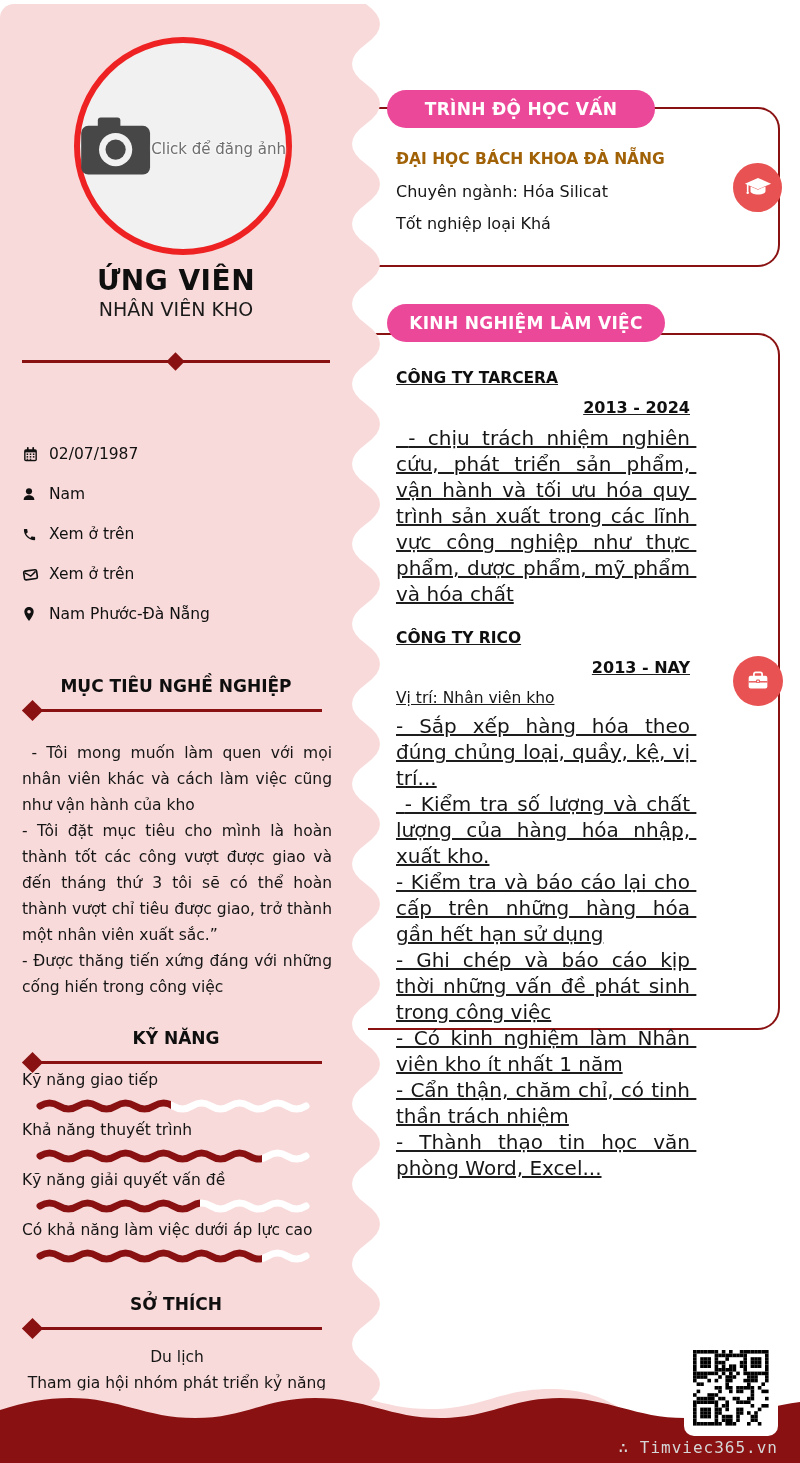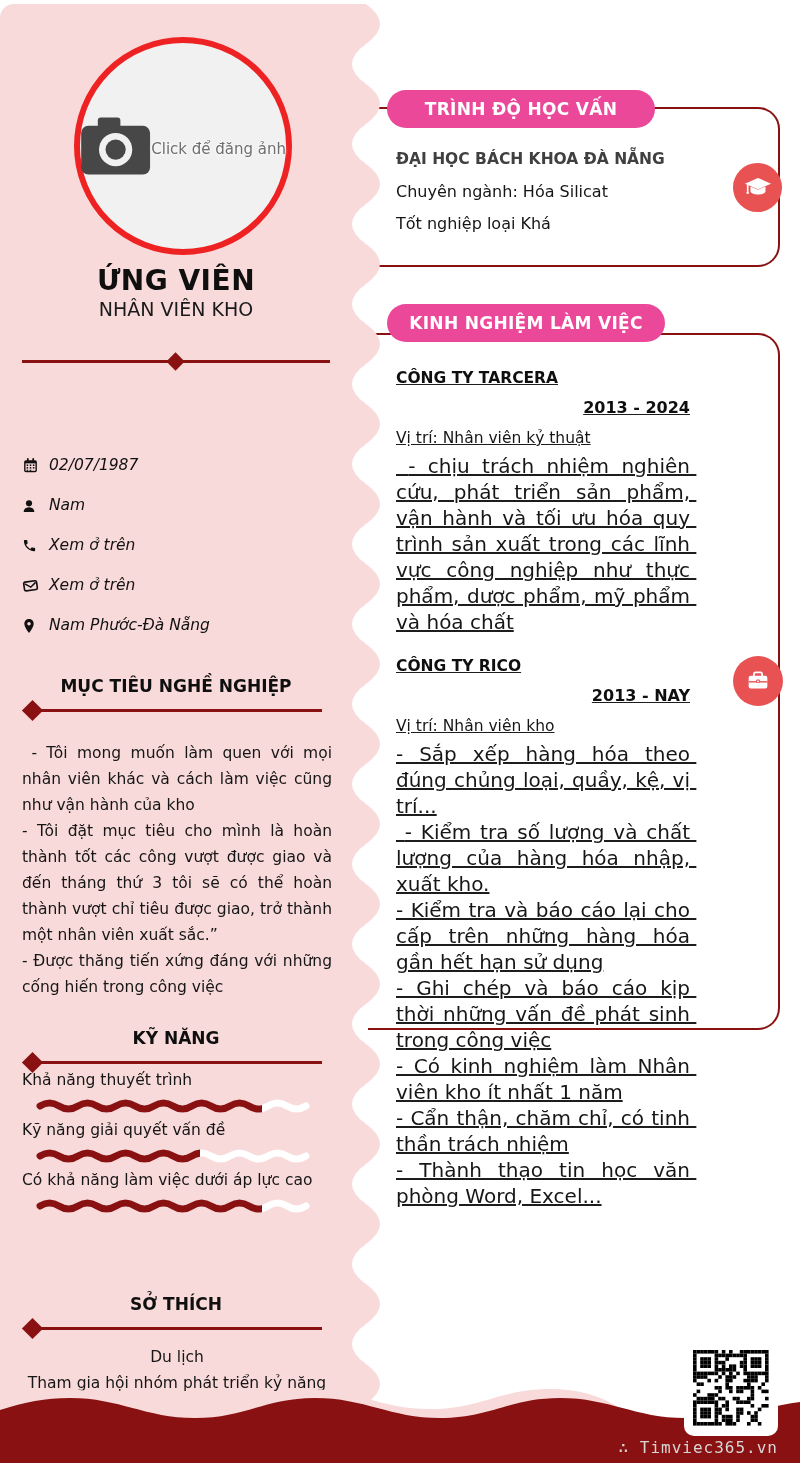--- a/index.html
+++ b/index.html
@@ -20,21 +20,21 @@
     text-shadow:0 0 3px #fff,0 0 3px #fff;white-space:nowrap;}
   .cv-name{position:absolute;left:0;top:260px;width:352px;text-align:center;
     font-size:28px;font-weight:bold;color:#0f0f0f;letter-spacing:.5px;}
   .cv-title{position:absolute;left:0;top:294px;width:352px;text-align:center;
     font-size:19px;color:#1a1a1a;}
   .divider{position:absolute;left:22px;top:351px;width:308px;height:14px;}
   .divider .line{position:absolute;left:0;top:5px;width:100%;height:3px;background:#8a1111;}
   .divider .dm{position:absolute;left:50%;top:0;margin-left:-7px;width:13px;height:13px;
     background:#8a1111;transform:rotate(45deg);}
   .contact{position:absolute;left:22px;top:430px;width:310px;}
-  .contact-row{display:flex;align-items:flex-end;height:40px;font-style:italic;}
+  .contact-row{display:flex;align-items:center;height:40px;}
   .contact-row .ic{width:17px;height:17px;flex:0 0 17px;display:flex;align-items:center;}
   .contact-row .val{margin-left:10px;font-size:15.5px;color:#111;}
   .side-sec{position:absolute;left:0;width:352px;}
   .sec-title{width:352px;text-align:center;font-size:17px;font-weight:bold;color:#0f0f0f;}
   .sec-rule{position:relative;margin:8px 30px 0 30px;height:14px;}
   .sec-rule .line{position:absolute;left:0;top:5px;width:100%;height:2.5px;background:#8a1111;}
   .sec-rule .dm{position:absolute;left:-5px;top:-1px;width:15px;height:15px;
     background:#8a1111;transform:rotate(45deg);}
   .obj-text{position:absolute;left:22px;top:736px;width:310px;}
   .obj-text p{margin:0;font-size:15.5px;line-height:26px;text-align:justify;white-space:pre-wrap;color:#161616;}
@@ -51,21 +51,21 @@
   #exp-box{top:333px;height:697px;padding:32px 88px 0 28px;text-decoration:underline;}
   .pill{position:absolute;left:387px;height:38px;background:#ec4899;border-radius:19px;
     display:flex;align-items:center;justify-content:center;z-index:2;}
   .pill span{color:#fff;font-size:17px;font-weight:bold;letter-spacing:.3px;white-space:nowrap;}
   #edu-pill{top:90px;width:268px;}
   #exp-pill{top:304px;width:278px;}
   .icon-circle{position:absolute;border-radius:50%;background:#e85252;z-index:2;
     display:flex;align-items:center;justify-content:center;}
   #edu-icon{left:733px;top:163px;width:49px;height:49px;}
   #exp-icon{left:733px;top:656px;width:50px;height:50px;}
-  .edu-school{font-size:15.5px;font-weight:bold;color:#404040;line-height:21px;margin:0 0 11px 0;}
+  .edu-school{font-size:15.5px;font-weight:bold;color:#a16207;line-height:21px;margin:0 0 11px 0;}
   .edu-line{font-size:16px;color:#161616;line-height:21px;margin:0 0 11px 0;}
   .job-company{font-size:15.5px;font-weight:bold;color:#0f0f0f;line-height:22px;margin:0;}
   .job-period{font-size:16px;font-weight:bold;color:#0f0f0f;line-height:22px;margin:8px 0 6px 0;text-align:right;}
   .job-pos{font-size:15.5px;color:#161616;line-height:26px;margin:0 0 2px 0;}
   .job-details p{margin:0;font-size:20px;line-height:26px;text-align:justify;white-space:pre-wrap;color:#161616;}
   .job2{margin-top:20px;}
   
   #footer-wave-pink{position:absolute;left:0;top:1386px;z-index:2;pointer-events:none;}
   #footer-wave{position:absolute;left:0;top:1396px;z-index:3;pointer-events:none;}
   .qr-panel{position:absolute;left:684px;top:1344px;width:94px;height:92px;background:#fff;
@@ -172,20 +172,32 @@
 
   <div class="side-sec" style="top:1024px">
     <div class="sec-title">KỸ NĂNG</div>
     <div class="sec-rule">
         <div class="line"></div>
         <div class="dm"></div>
       </div>
   </div>
   <div class="skills">
     <div class="skill-item">
+      <div class="skill-label">Kỹ năng giao tiếp</div>
+      <div class="skill-bar"><svg width="282" height="14" viewBox="0 0 282 14">
+            <defs>
+              <clipPath id="skc0">
+                <rect x="0" y="0" width="135" height="14"></rect>
+              </clipPath>
+            </defs>
+            <path d="M4,7 q9.5,-6 19,0 t19,0 t19,0 t19,0 t19,0 t19,0 t19,0 t19,0 t19,0 t19,0 t19,0 t19,0 t19,0 t19,0" fill="none" stroke="#ffffff" stroke-width="7" stroke-linecap="round"></path>
+            <path d="M4,7 q9.5,-6 19,0 t19,0 t19,0 t19,0 t19,0 t19,0 t19,0 t19,0 t19,0 t19,0 t19,0 t19,0 t19,0 t19,0" fill="none" stroke="#8a1111" stroke-width="7" stroke-linecap="round" clip-path="url(#skc0)"></path>
+          </svg></div>
+    </div>
+    <div class="skill-item">
       <div class="skill-label">Khả năng thuyết trình</div>
       <div class="skill-bar"><svg width="282" height="14" viewBox="0 0 282 14">
             <defs>
               <clipPath id="skc1">
                 <rect x="0" y="0" width="226" height="14"></rect>
               </clipPath>
             </defs>
             <path d="M4,7 q9.5,-6 19,0 t19,0 t19,0 t19,0 t19,0 t19,0 t19,0 t19,0 t19,0 t19,0 t19,0 t19,0 t19,0 t19,0" fill="none" stroke="#ffffff" stroke-width="7" stroke-linecap="round"></path>
             <path d="M4,7 q9.5,-6 19,0 t19,0 t19,0 t19,0 t19,0 t19,0 t19,0 t19,0 t19,0 t19,0 t19,0 t19,0 t19,0 t19,0" fill="none" stroke="#8a1111" stroke-width="7" stroke-linecap="round" clip-path="url(#skc1)"></path>
           </svg></div>
@@ -248,21 +260,20 @@
     <path d="M12 21.5 v7.5 c0 3 5.4 5.3 12 5.3 s12-2.3 12-5.3 v-7.5 l-12 5.2 z"></path>
     <rect x="6.2" y="17.5" width="2.6" height="13" rx="1.3"></rect>
     <circle cx="7.5" cy="31.5" r="2"></circle>
   </svg>
 </div>
 
 <div class="sec-box" id="exp-box">
   <div>
     <p class="job-company">CÔNG TY TARCERA</p>
     <p class="job-period">2013 - 2024</p>
-    <p class="job-pos">Vị trí: Nhân viên kỷ thuật</p>
     <div class="job-details">
 
     <p> - chịu trách nhiệm nghiên cứu, phát triển sản phẩm, vận hành và tối ưu hóa quy trình sản xuất trong các lĩnh vực công nghiệp như thực phẩm, dược phẩm, mỹ phẩm và hóa chất</p>
       </div>
   </div>
   <div class="job2">
     <p class="job-company">CÔNG TY RICO</p>
     <p class="job-period">2013 - NAY</p>
     <p class="job-pos">Vị trí: Nhân viên kho</p>
     <div class="job-details">

